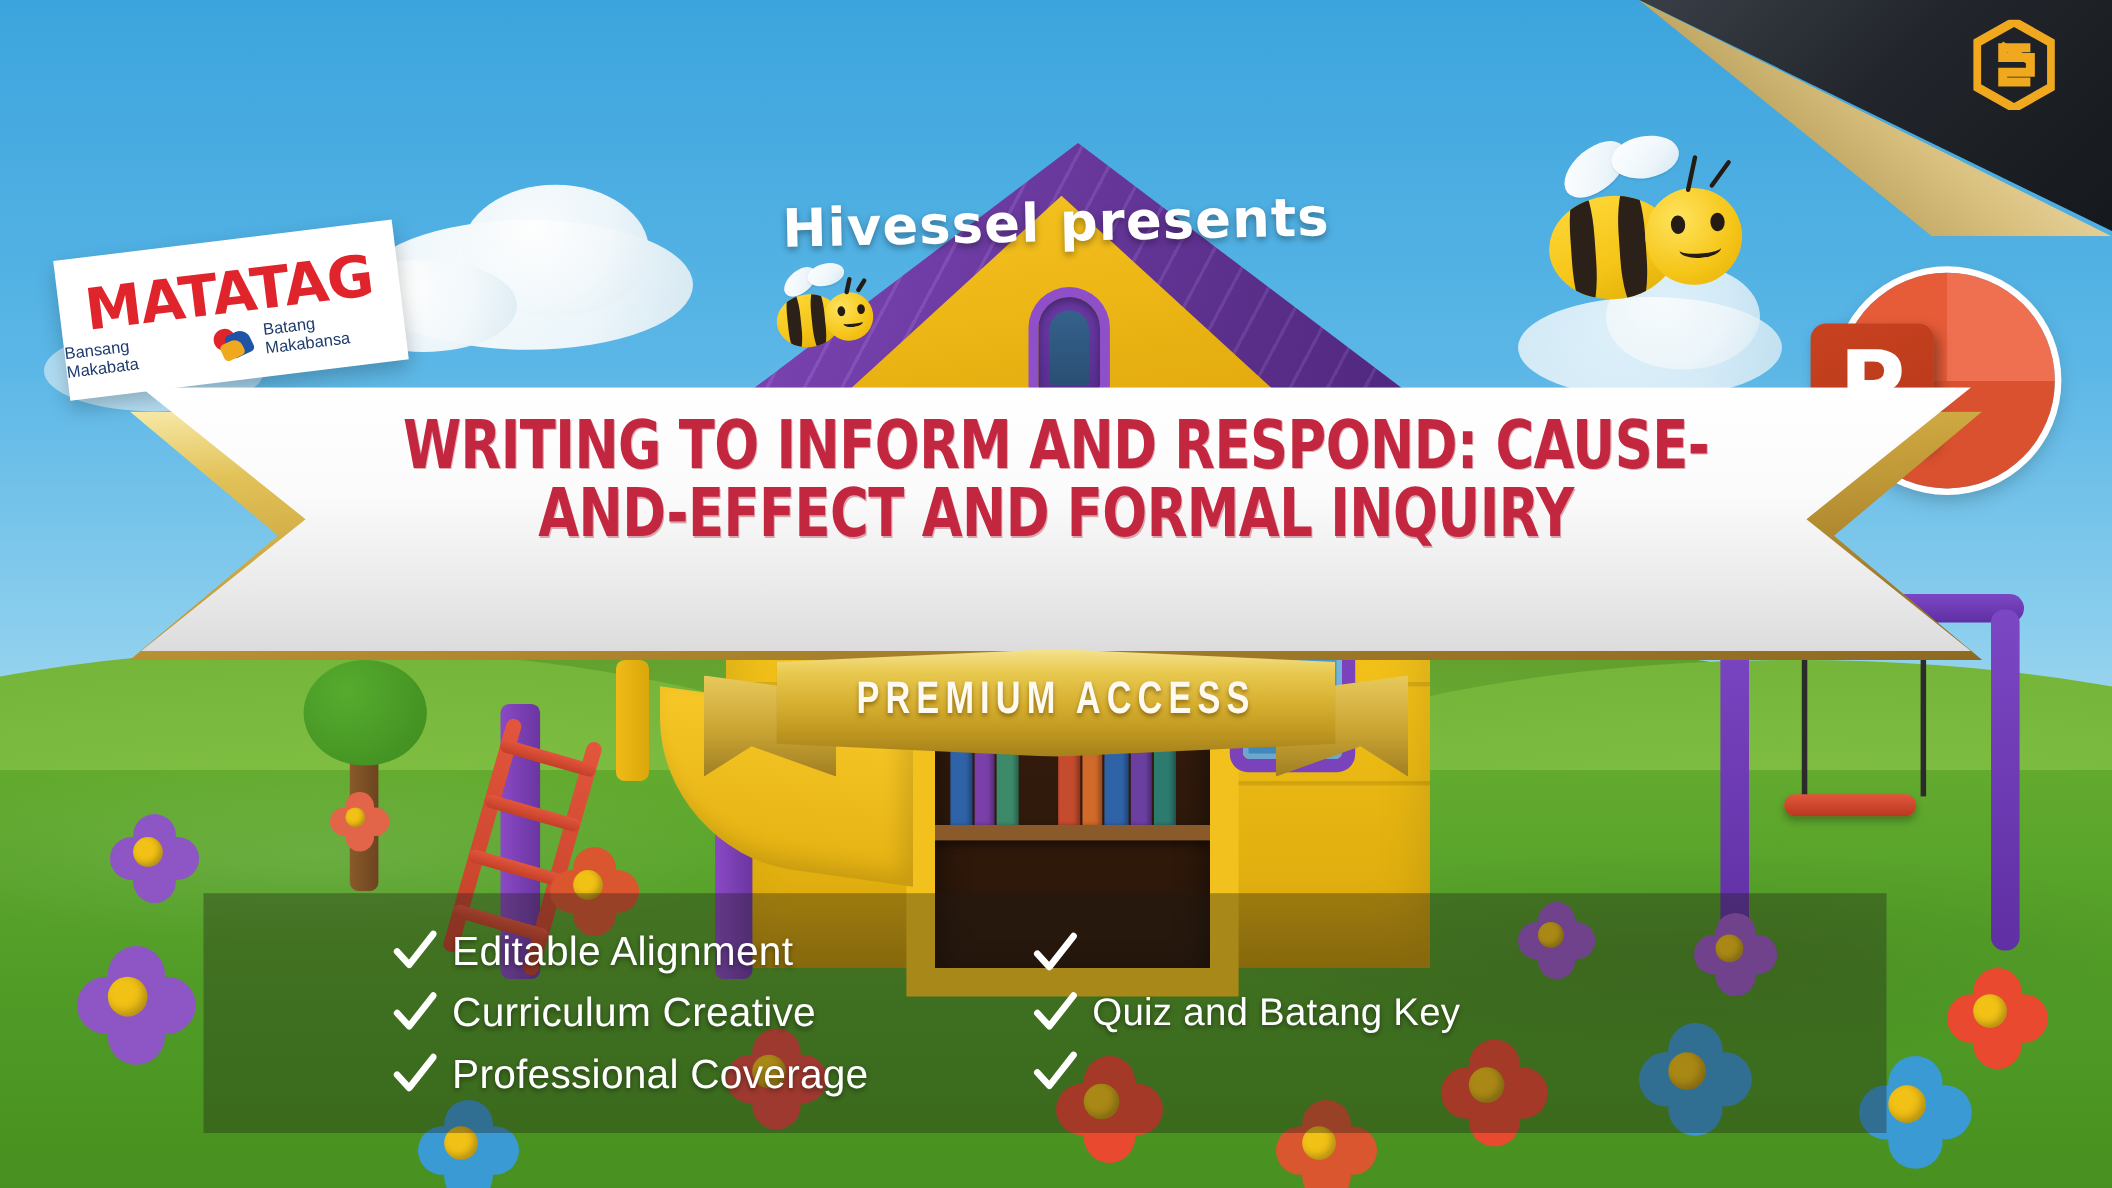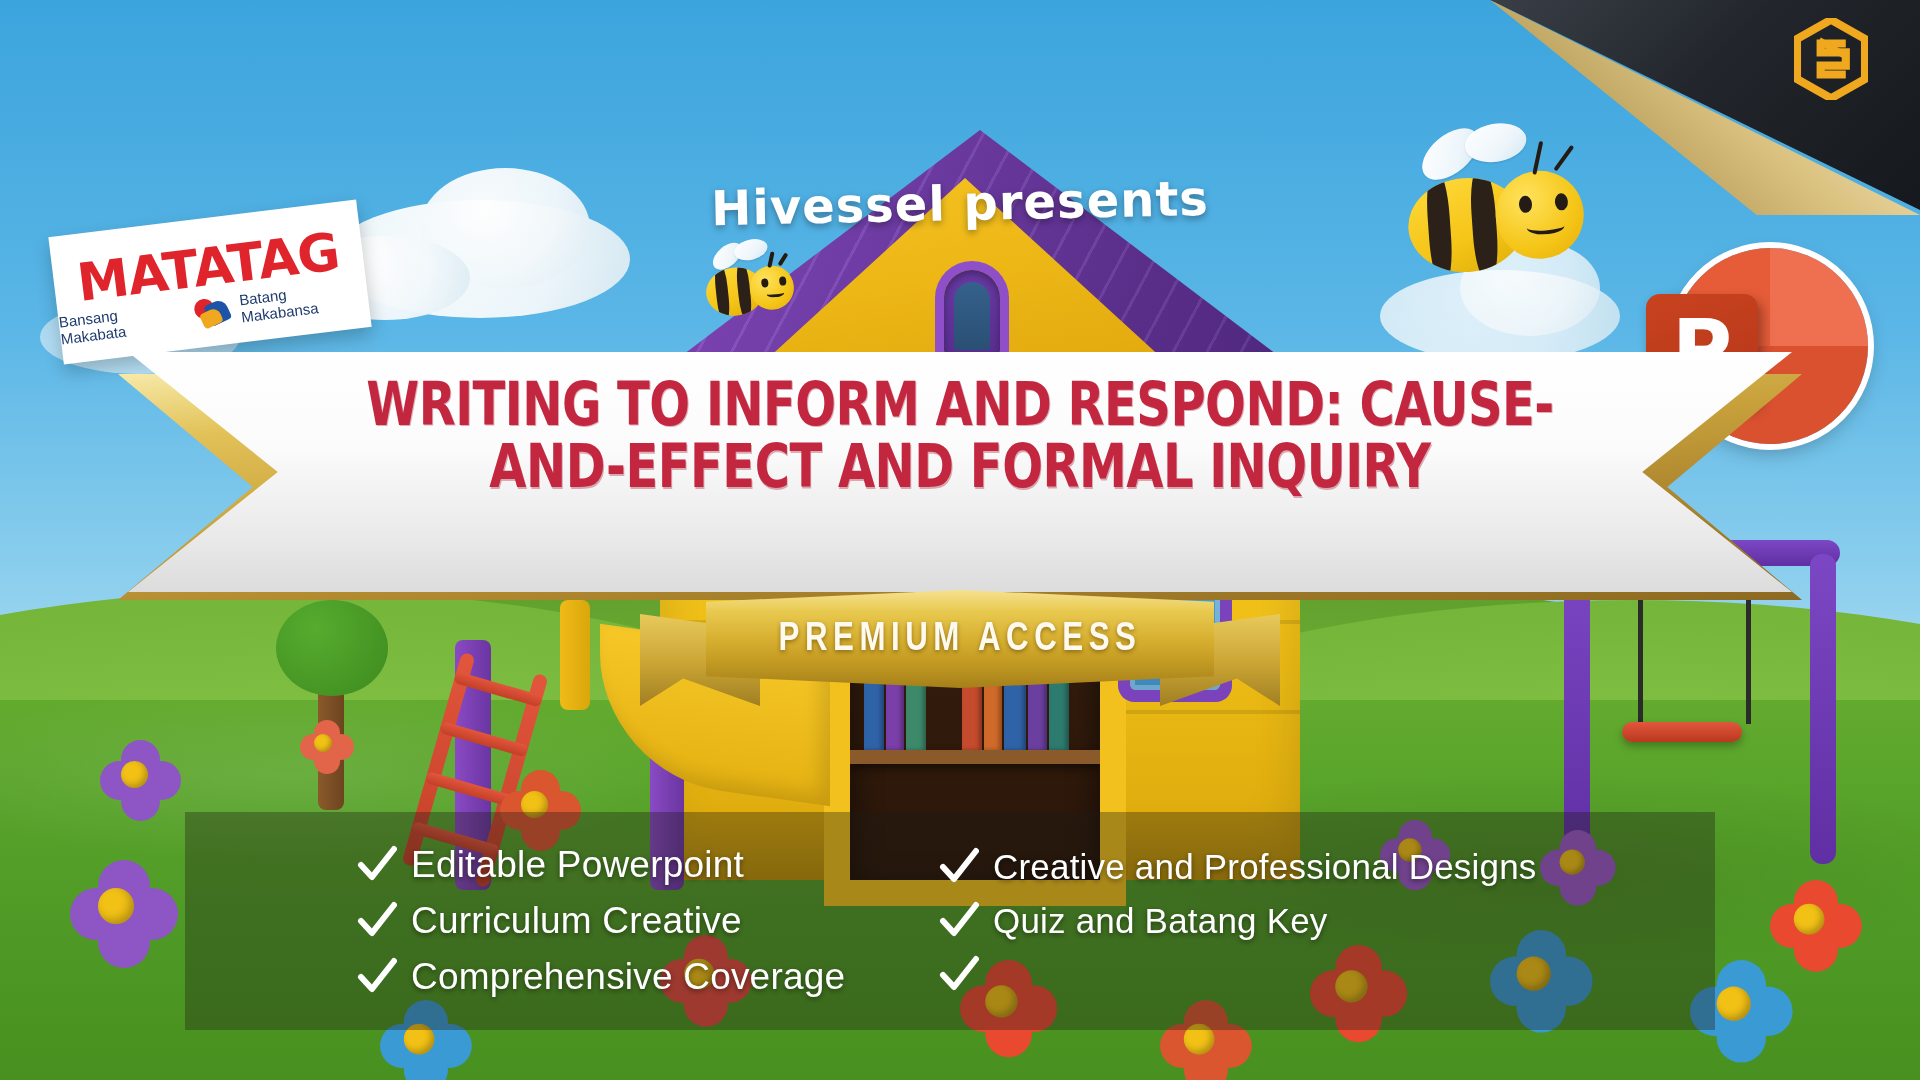--- a/index.html
+++ b/index.html
@@ -549,48 +549,47 @@
 
   <div class="features">
 
     <div class="fcol left">
       <div class="fitem">
         <span class="chk">
           <svg viewBox="0 0 40 40" width="40" height="40">
               <path d="M4 20 L15 32 L37 4" fill="none" stroke="#ffffff" stroke-width="6" stroke-linecap="round" stroke-linejoin="round"></path>
             </svg>
         </span>
-        <span class="flabel">Editable Powerpoint</span>
+        <span class="flabel">Editable Alignment</span>
       </div>
       <div class="fitem">
         <span class="chk">
           <svg viewBox="0 0 40 40" width="40" height="40">
               <path d="M4 20 L15 32 L37 4" fill="none" stroke="#ffffff" stroke-width="6" stroke-linecap="round" stroke-linejoin="round"></path>
             </svg>
         </span>
         <span class="flabel">Curriculum Creative</span>
       </div>
       <div class="fitem">
         <span class="chk">
           <svg viewBox="0 0 40 40" width="40" height="40">
               <path d="M4 20 L15 32 L37 4" fill="none" stroke="#ffffff" stroke-width="6" stroke-linecap="round" stroke-linejoin="round"></path>
             </svg>
         </span>
-        <span class="flabel">Comprehensive Coverage</span>
+        <span class="flabel">Professional Coverage</span>
       </div>
     </div>
 
     <div class="fcol right">
       <div class="fitem">
         <span class="chk">
           <svg viewBox="0 0 40 40" width="40" height="40">
               <path d="M4 20 L15 32 L37 4" fill="none" stroke="#ffffff" stroke-width="6" stroke-linecap="round" stroke-linejoin="round"></path>
             </svg>
         </span>
-        <span class="flabel">Creative and Professional Designs</span>
       </div>
       <div class="fitem">
         <span class="chk">
           <svg viewBox="0 0 40 40" width="40" height="40">
               <path d="M4 20 L15 32 L37 4" fill="none" stroke="#ffffff" stroke-width="6" stroke-linecap="round" stroke-linejoin="round"></path>
             </svg>
         </span>
         <span class="flabel">Quiz and Batang Key</span>
       </div>
       <div class="fitem">

